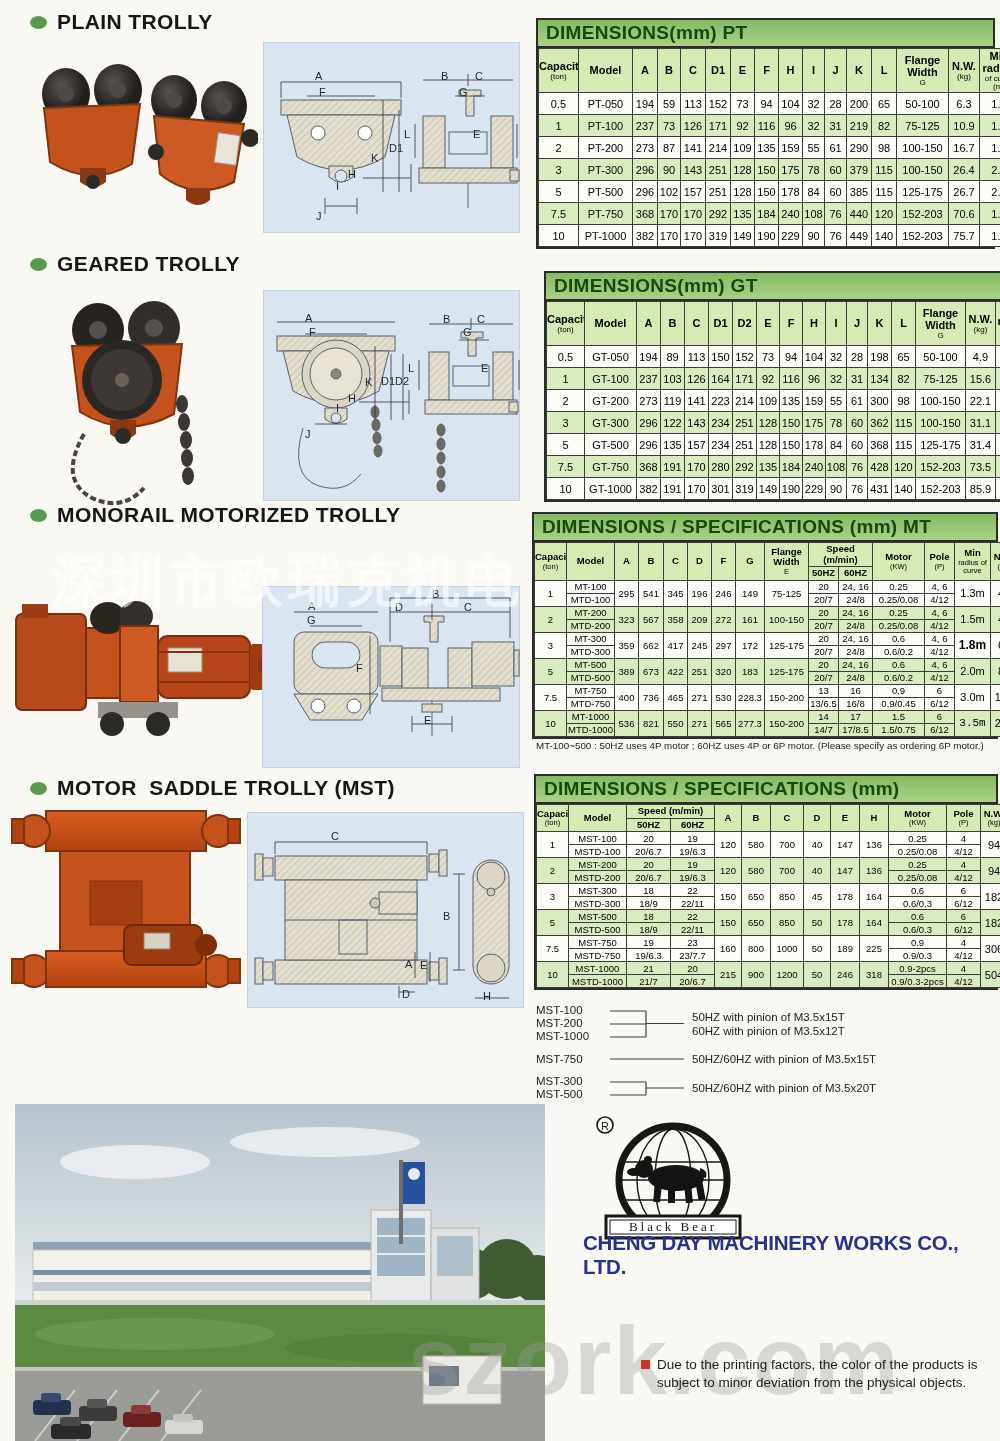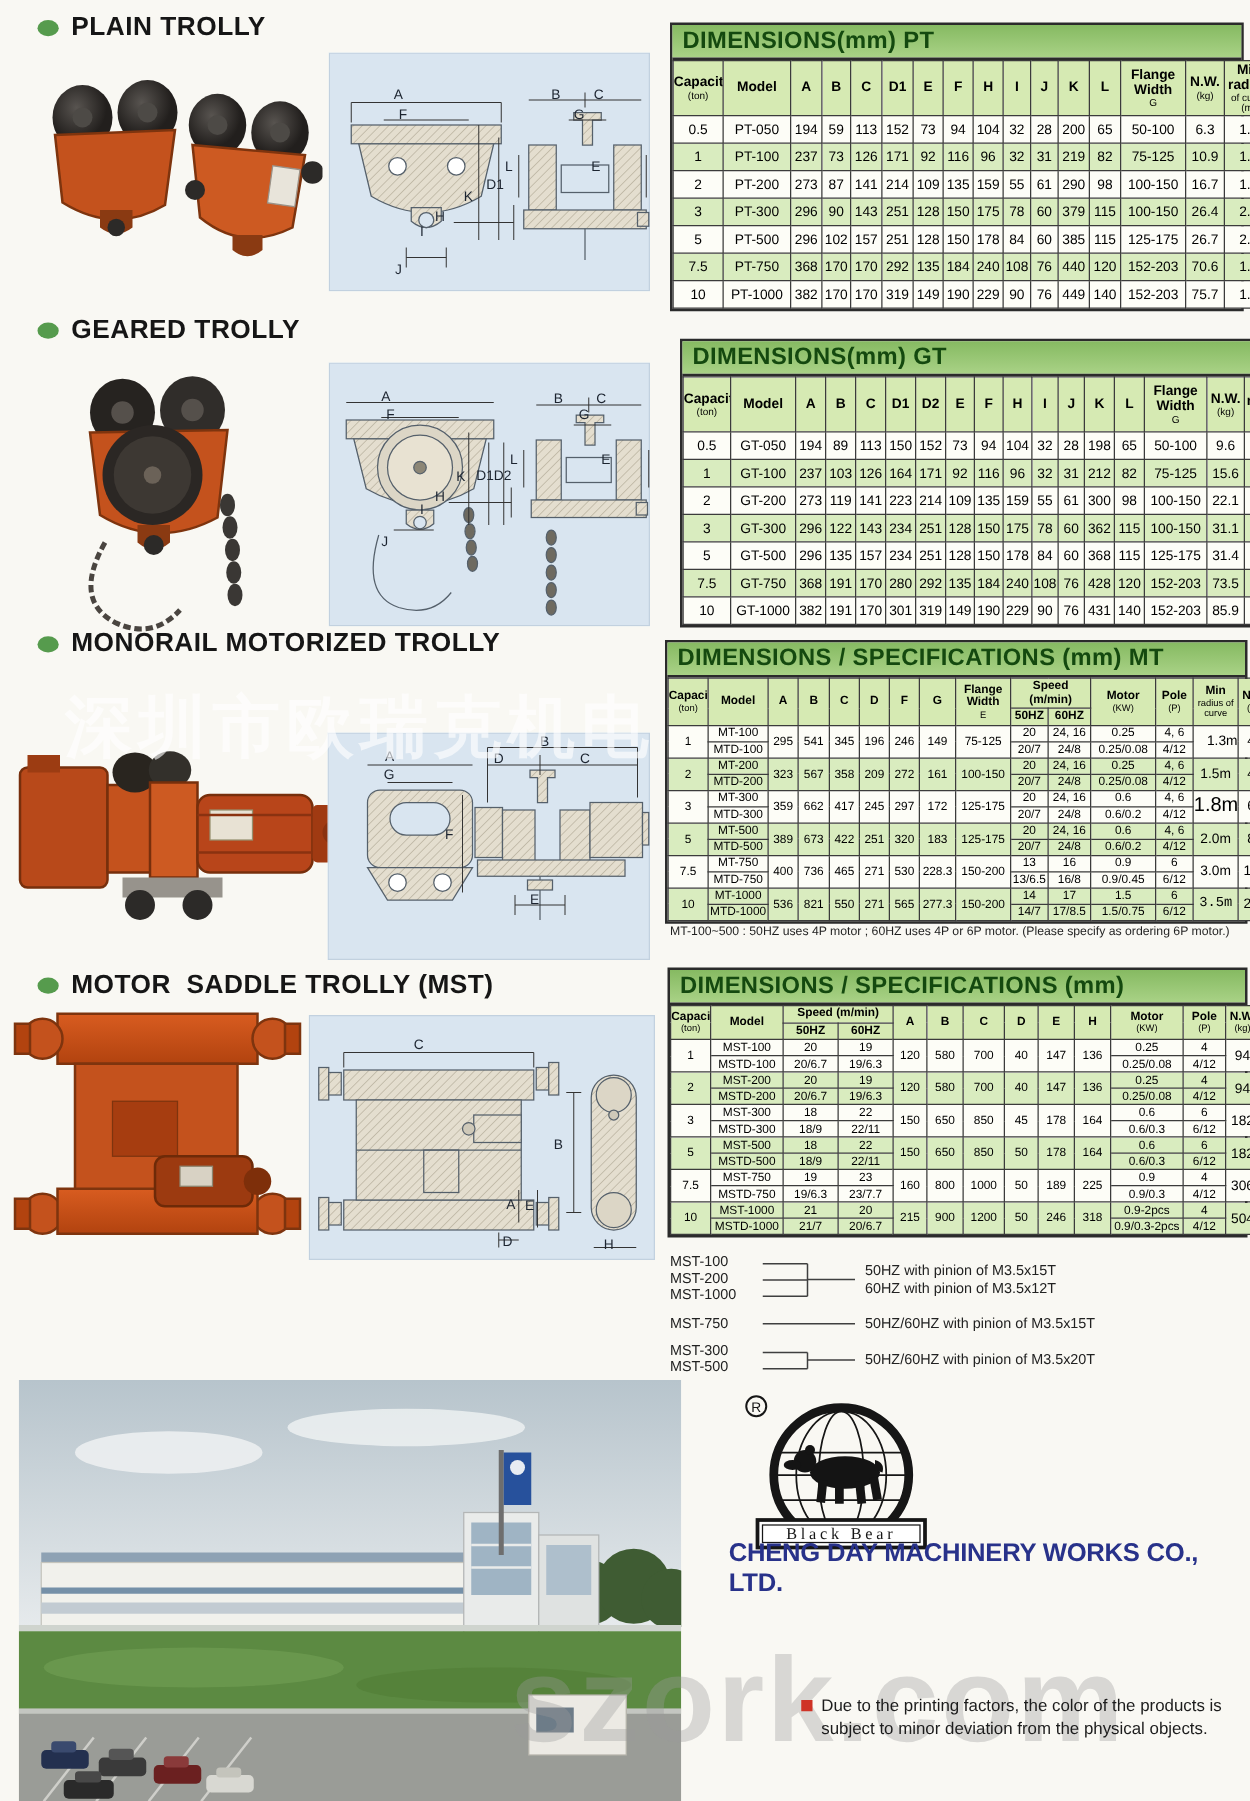--- a/index.html
+++ b/index.html
@@ -676,37 +676,37 @@
             <td>150</td>
             <td>152</td>
             <td>73</td>
             <td>94</td>
             <td>104</td>
             <td>32</td>
             <td>28</td>
             <td>198</td>
             <td>65</td>
             <td>50-100</td>
-            <td>9.6</td>
+            <td>4.9</td>
             <td>1.0</td>
           </tr>
           <tr class="alt">
             <td>1</td>
             <td>GT-100</td>
             <td>237</td>
             <td>103</td>
             <td>126</td>
             <td>164</td>
             <td>171</td>
             <td>92</td>
             <td>116</td>
             <td>96</td>
             <td>32</td>
             <td>31</td>
-            <td>212</td>
+            <td>134</td>
             <td>82</td>
             <td>75-125</td>
             <td>15.6</td>
             <td>1.2</td>
           </tr>
           <tr>
             <td>2</td>
             <td>GT-200</td>
             <td>273</td>
             <td>119</td>
@@ -892,21 +892,21 @@
             <td rowspan="2">541</td>
             <td rowspan="2">345</td>
             <td rowspan="2">196</td>
             <td rowspan="2">246</td>
             <td rowspan="2">149</td>
             <td rowspan="2">75-125</td>
             <td>20</td>
             <td>24, 16</td>
             <td>0.25</td>
             <td>4, 6</td>
-            <td rowspan="2" style="font-size: 11px; text-align: right;">1.3m</td>
+            <td rowspan="2" style="font-size: 11px;">1.3m</td>
             <td rowspan="2" style="font-size: 11px;">40</td>
           </tr>
           <tr>
             <td>MTD-100</td>
             <td>20/7</td>
             <td>24/8</td>
             <td>0.25/0.08</td>
             <td>4/12</td>
           </tr>
           <tr class="alt">
@@ -940,21 +940,21 @@
             <td rowspan="2">662</td>
             <td rowspan="2">417</td>
             <td rowspan="2">245</td>
             <td rowspan="2">297</td>
             <td rowspan="2">172</td>
             <td rowspan="2">125-175</td>
             <td>20</td>
             <td>24, 16</td>
             <td>0.6</td>
             <td>4, 6</td>
-            <td rowspan="2" style="font-size: 16px;">1.8m</td>
+            <td rowspan="2" style="font-size: 12px; font-weight: bold;">1.8m</td>
             <td rowspan="2" style="font-size: 11px;">65</td>
           </tr>
           <tr>
             <td>MTD-300</td>
             <td>20/7</td>
             <td>24/8</td>
             <td>0.6/0.2</td>
             <td>4/12</td>
           </tr>
           <tr class="alt">

